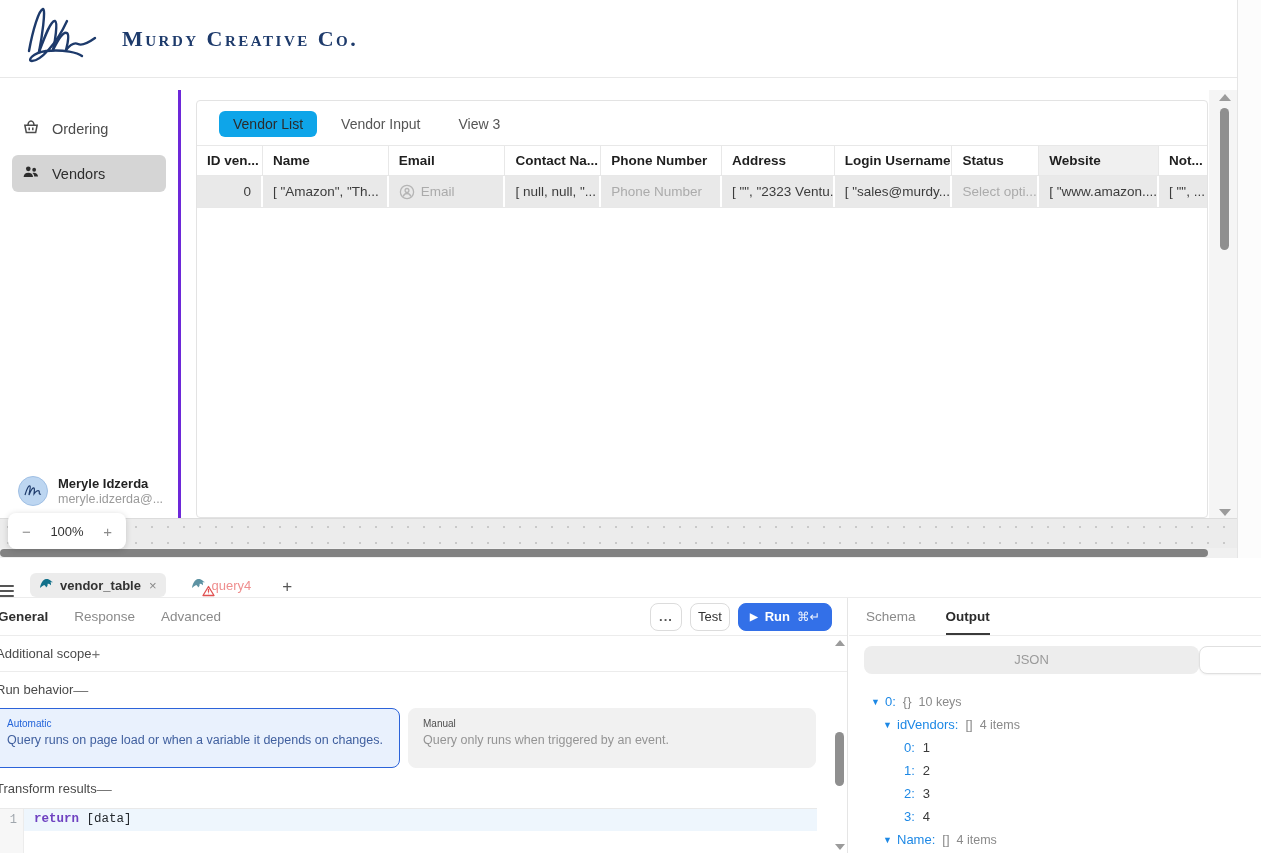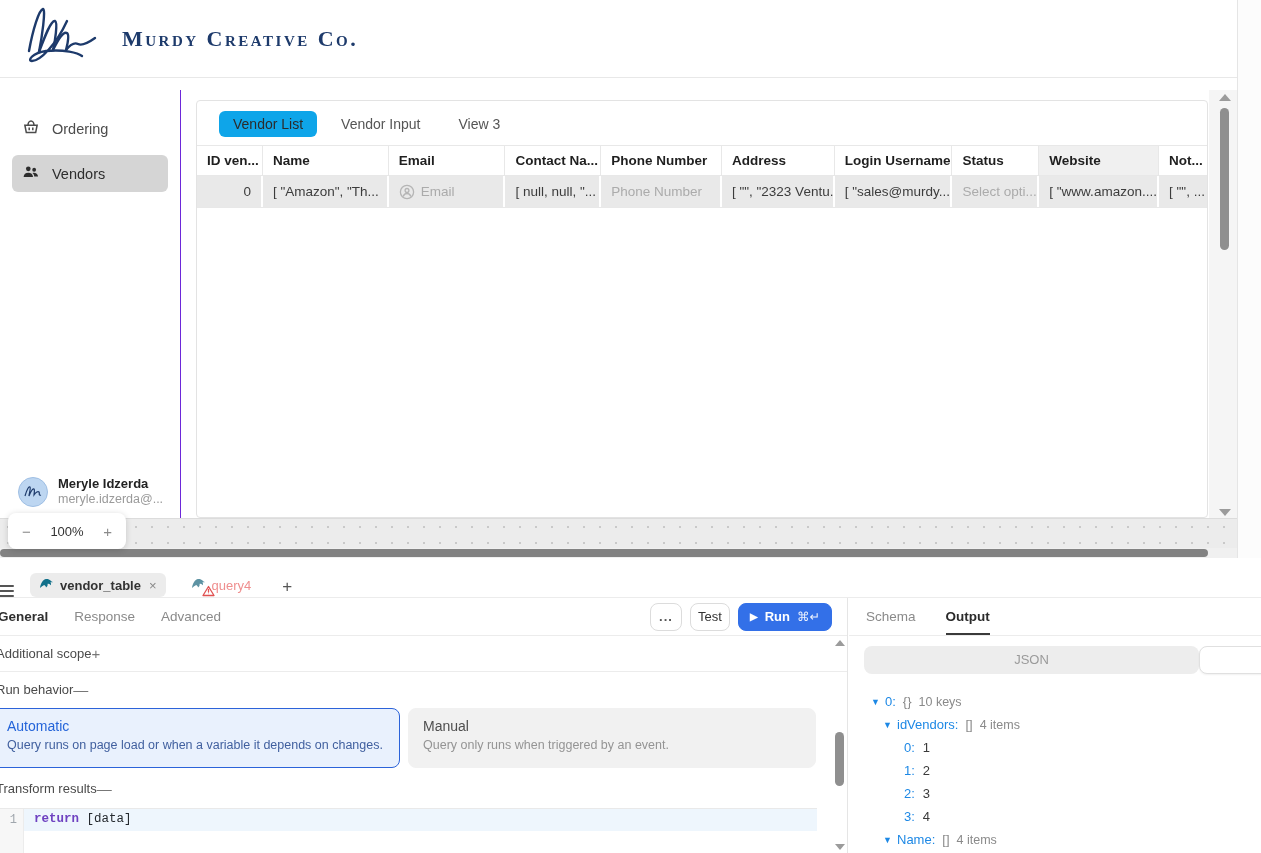--- a/index.html
+++ b/index.html
@@ -10,26 +10,26 @@
   .app-header { position:absolute; left:0; top:0; width:1237px; height:78px; background:#fff;
     border-bottom:1px solid #e8e8e8; display:flex; align-items:center; padding-left:22px; gap:18px; }
   .brand-name { font-family:"Liberation Serif", serif; font-variant:small-caps; font-size:22px;
     letter-spacing:2.5px; color:#1d3a6b; font-weight:600; }
 
   .right-strip { position:absolute; left:1237px; top:0; width:24px; height:559px;
     background:#fcfcfc; border-left:1px solid #e5e5e5; }
 
   
   .sidebar { position:absolute; left:0; top:90px; width:181px; height:428px; background:#fff;
-    border-right:1px solid #6d28d9; padding-top:20px; }
+    border-right:3px solid #6d28d9; padding-top:20px; }
   .side-item { display:flex; align-items:center; gap:12px; margin:0 12px 8px 12px; padding:8px 10px;
     border-radius:6px; font-size:14.5px; color:#4c4c4c; cursor:pointer; }
   .side-item.active { background:#d5d5d5; color:#2d2d2d; }
   .side-item svg { flex:0 0 auto; }
-  .sidebar-user { position:absolute; left:0; bottom:10px; width:100%; padding:0 18px; display:flex; gap:10px; align-items:center; }
+  .sidebar-user { position:absolute; left:0; bottom:10px; width:100%; padding:0 18px; display:flex; gap:10px; }
   .avatar { width:30px; height:30px; border-radius:50%; background:#bdd6f1; border:1px solid #9fbfe4;
     display:flex; align-items:center; justify-content:center; overflow:hidden; flex:0 0 auto; }
   .user-name { font-size:13px; font-weight:bold; color:#222; line-height:1.25; }
   .user-email { font-size:12.5px; color:#9a9a9a; line-height:1.25; }
 
   
   .dotted-strip { position:absolute; left:0; top:518px; width:1237px; height:30px;
     background-color:#ececec; border-top:1px solid #dcdcdc;
     background-image:radial-gradient(circle, #c9c9c9 1px, transparent 1.3px); background-size:16px 16px; }
   .canvas-right { position:absolute; left:1209px; top:90px; width:28px; height:428px; background:#f5f5f5; }
@@ -95,21 +95,21 @@
 
   .prop-row { height:35px; display:flex; align-items:center; justify-content:flex-start;
     padding-right:31px; }
   .prop-label { font-size:13px; color:#4a4a4a; margin-left:-4px; }
   .prop-icon { color:#777; font-size:15px; cursor:pointer; }
   .hr { border-bottom:1px solid #ececec; }
 
   .mode-cards { display:flex; gap:8px; margin:1px 31px 0 -8px; height:60px; }
   .mode-card { flex:1; border-radius:8px; padding:9px 14px; background:#f1f1f1; border:1px solid #f1f1f1; cursor:pointer; }
   .mode-card.selected { background:#e9f1fd; border:1px solid #2c63d9; }
-  .mode-title { font-size:14px; color:#4f4f4f; }
+  .mode-title { font-size:10px; color:#4f4f4f; }
   .mode-card.selected .mode-title { color:#2464d9; }
   .mode-desc { font-size:12.5px; color:#949494; margin-top:4px; }
   .mode-card.selected .mode-desc { color:#41609f; }
   .tr-row { height:40px; }
 
   .code-block { border-top:1px solid #e9e9e9; height:47px; display:flex; width:817px; }
   .gutter { width:24px; background:#f7f7f7; border-right:1px solid #ececec; font-family:"Liberation Mono", monospace;
     font-size:12px; color:#a0a6ad; text-align:right; padding:4px 6px 0 0; }
   .code-area { flex:1; }
   .code-line { height:22px; background:#eef6fd; font-family:"Liberation Mono", monospace; font-size:12.5px;

